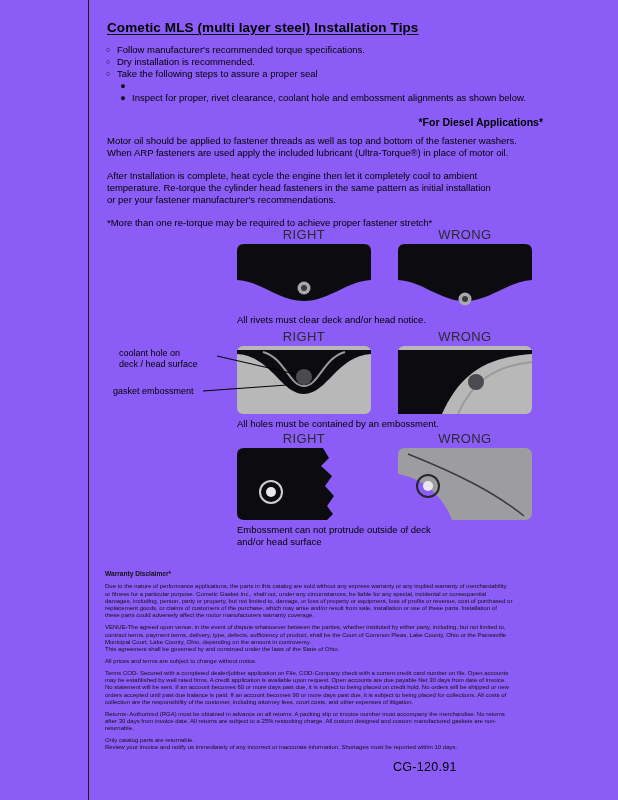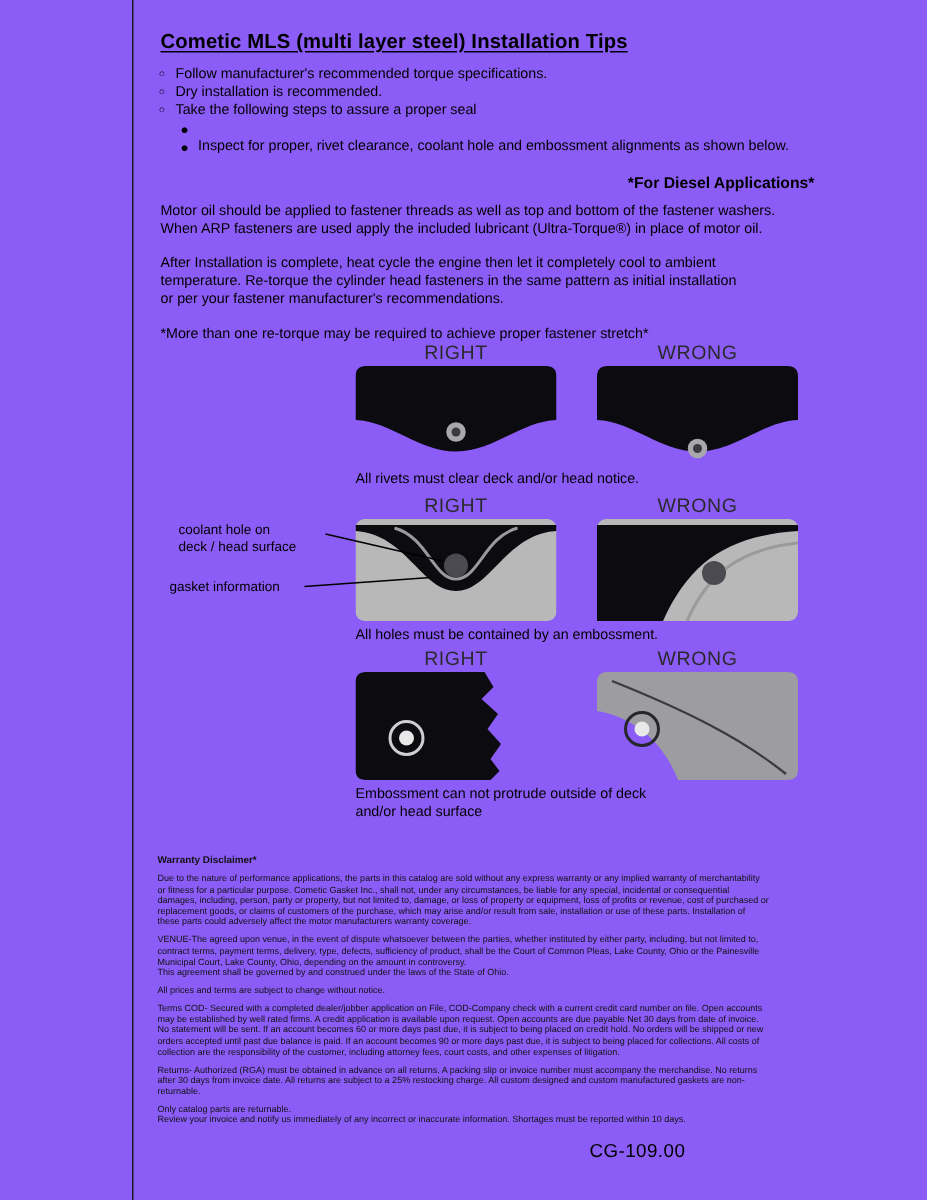--- a/index.html
+++ b/index.html
@@ -99,21 +99,21 @@
     <div class="fig-caption">All rivets must clear deck and/or head notice.</div>
   </div>
 
   <div class="fig" style="top:330px">
     <svg class="connectors" viewBox="0 0 432 104">
       <line x1="112" y1="26" x2="190" y2="44" stroke="#000" stroke-width="1"></line>
       <line x1="98" y1="61" x2="182" y2="55" stroke="#000" stroke-width="1"></line>
     </svg>
     <span class="callout c1">coolant hole on
 deck / head surface</span>
-    <span class="callout c2">gasket information</span>
+    <span class="callout c2">gasket embossment</span>
     <div class="fig-labels">
       <span class="flabel">RIGHT</span>
       <span class="flabel">WRONG</span>
     </div>
     <div class="fig-images">
       <svg class="fbox" viewBox="0 0 134 68" height="68">
         <rect x="0" y="0" width="134" height="68" rx="6" fill="#b8b8b8"></rect>
         <path d="M0,4 H134 V8 C100,10 90,48 67,48 C44,48 34,10 0,8 Z" fill="#0b0b10"></path>
         <path d="M26,6 C48,12 52,40 67,40 C82,40 86,12 108,6" fill="none" stroke="#9a9a9a" stroke-width="2"></path>
         <circle cx="67" cy="31" r="8" fill="#4a4a50"></circle>
@@ -155,14 +155,14 @@
     <p>Due to the nature of performance applications, the parts in this catalog are sold without any express warranty or any implied warranty of merchantability or fitness for a particular purpose.  Cometic Gasket Inc., shall not, under any circumstances, be liable for any special, incidental or consequential damages, including, person, party or property, but not limited to, damage, or loss of property or equipment, loss of profits or revenue, cost of purchased or replacement goods, or claims of customers of the purchase, which may arise and/or result from sale, installation or use of these parts.  Installation of these parts could adversely affect the motor manufacturers warranty coverage.</p>
     <p>VENUE-The agreed upon venue, in the event of dispute whatsoever between the parties, whether instituted by either party, including, but not limited to, contract terms, payment terms, delivery, type, defects, sufficiency of product, shall be the Court of Common Pleas, Lake County, Ohio or the Painesville Municipal Court, Lake County, Ohio, depending on the amount in controversy.
 This agreement shall be governed by and construed under the laws of the State of Ohio.</p>
     <p>All prices and terms are subject to change without notice.</p>
     <p>Terms COD- Secured with a completed dealer/jobber application on File, COD-Company check with a current credit card number on file.  Open accounts may be established by well rated firms.  A credit application is available upon request.  Open accounts are due payable Net 30 days from date of invoice.  No statement will be sent.  If an account becomes 60 or more days past due, it is subject to being placed on credit hold.  No orders will be shipped or new orders accepted until past due balance is paid.  If an account becomes 90 or more days past due, it is subject to being placed for collections.  All costs of collection are the responsibility of the customer, including attorney fees, court costs, and other expenses of litigation.</p>
     <p>Returns- Authorized (RGA) must be obtained in advance on all returns.  A packing slip or invoice number must accompany the merchandise.  No returns after 30 days from invoice date.  All returns are subject to a 25% restocking charge.  All custom designed and custom manufactured gaskets are non-returnable.</p>
     <p>Only catalog parts are returnable.
 Review your invoice and notify us immediately of any incorrect or inaccurate information.  Shortages must be reported within 10 days.</p>
   </div>
 
-  <div class="footer">CG-109.00</div>
+  <div class="footer">CG-120.91</div>
 </div>
 
 </body></html>

